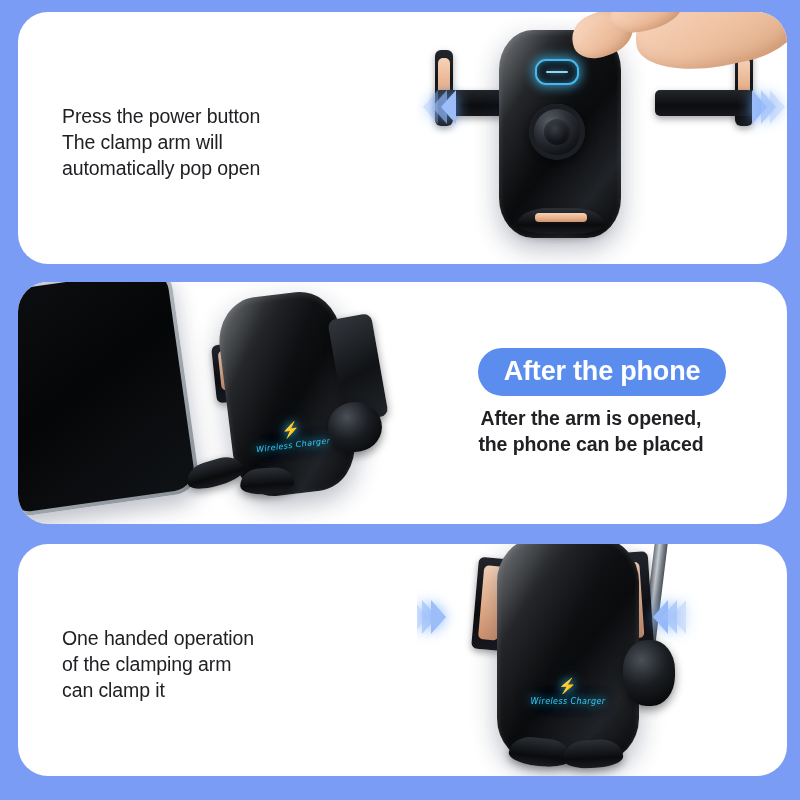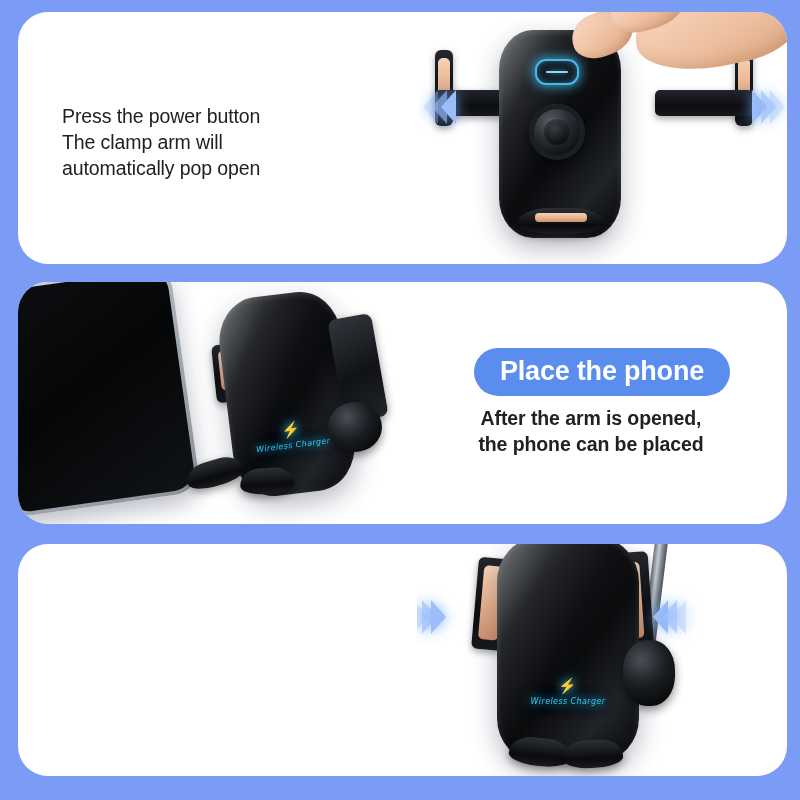--- a/index.html
+++ b/index.html
@@ -334,32 +334,35 @@
           <div class="vent-clip" style="left:318px; top:34px; width:44px; height:104px; transform:rotate(-10deg);"></div>
           <div class="ball-joint" style="left:310px; top:120px; width:54px; height:50px;"></div>
 
           <div class="cradle-lip" style="left:168px; top:178px; width:58px; height:26px; transform:rotate(-16deg);"></div>
           <div class="cradle-lip" style="left:222px; top:186px; width:54px; height:26px; transform:rotate(-4deg);"></div>
 
         </div>
       </div>
 
       <div class="text-block text-right">
-        <div class="pill">Place the phone</div>
+        <div class="pill">After the phone</div>
         <div class="desc">After the arm is opened,
 the phone can be placed</div>
       </div>
 
     </div>
   </div>
 
   <div class="card" id="card-3">
     <div class="card-inner">
 
       <div class="text-block text-left">
+        <div class="desc">One handed operation
+of the clamping arm
+can clamp it</div>
       </div>
 
       <div class="photo photo-right">
         <div class="stage">
 
           <div class="rod" style="left:232px; top:-14px; width:13px; height:120px; transform:rotate(7deg);"></div>
 
           <div class="arm" style="left:58px; top:14px; width:34px; height:92px; transform:rotate(5deg);">
             <div class="arm-pad" style="left:6px; top:8px; width:20px; height:74px;"></div>
           </div>

